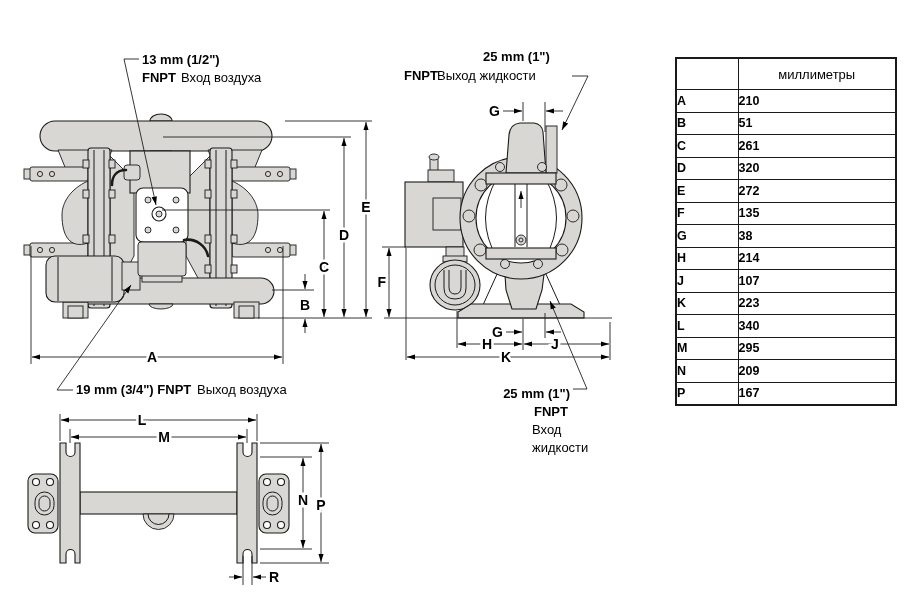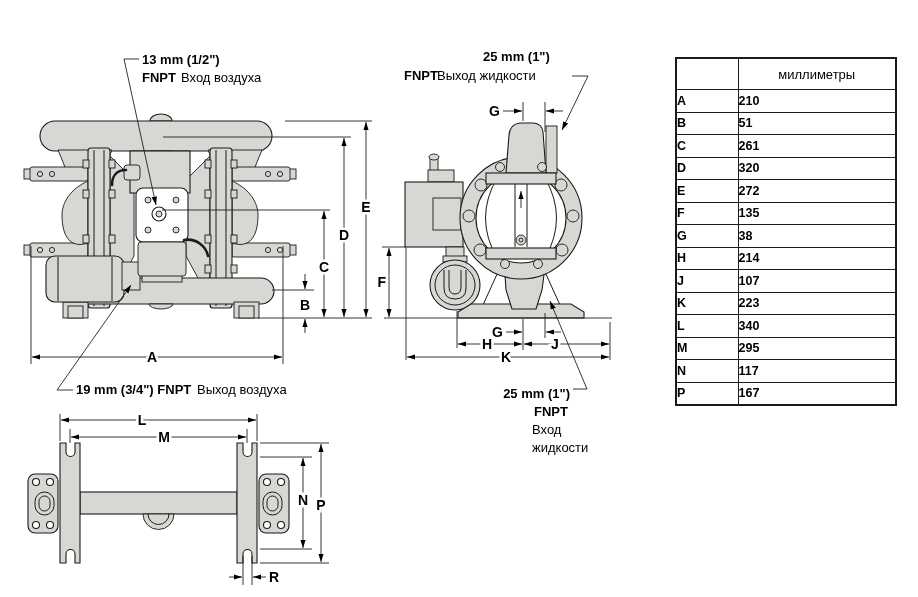--- a/index.html
+++ b/index.html
@@ -368,21 +368,21 @@
   <tr>
           <td>L</td>
           <td>340</td>
         </tr>
   <tr>
           <td>M</td>
           <td>295</td>
         </tr>
   <tr>
           <td>N</td>
-          <td>117</td>
+          <td>209</td>
         </tr>
   <tr>
           <td>P</td>
           <td>167</td>
         </tr>
 </tbody>
     </table>
 
 </div>
 

